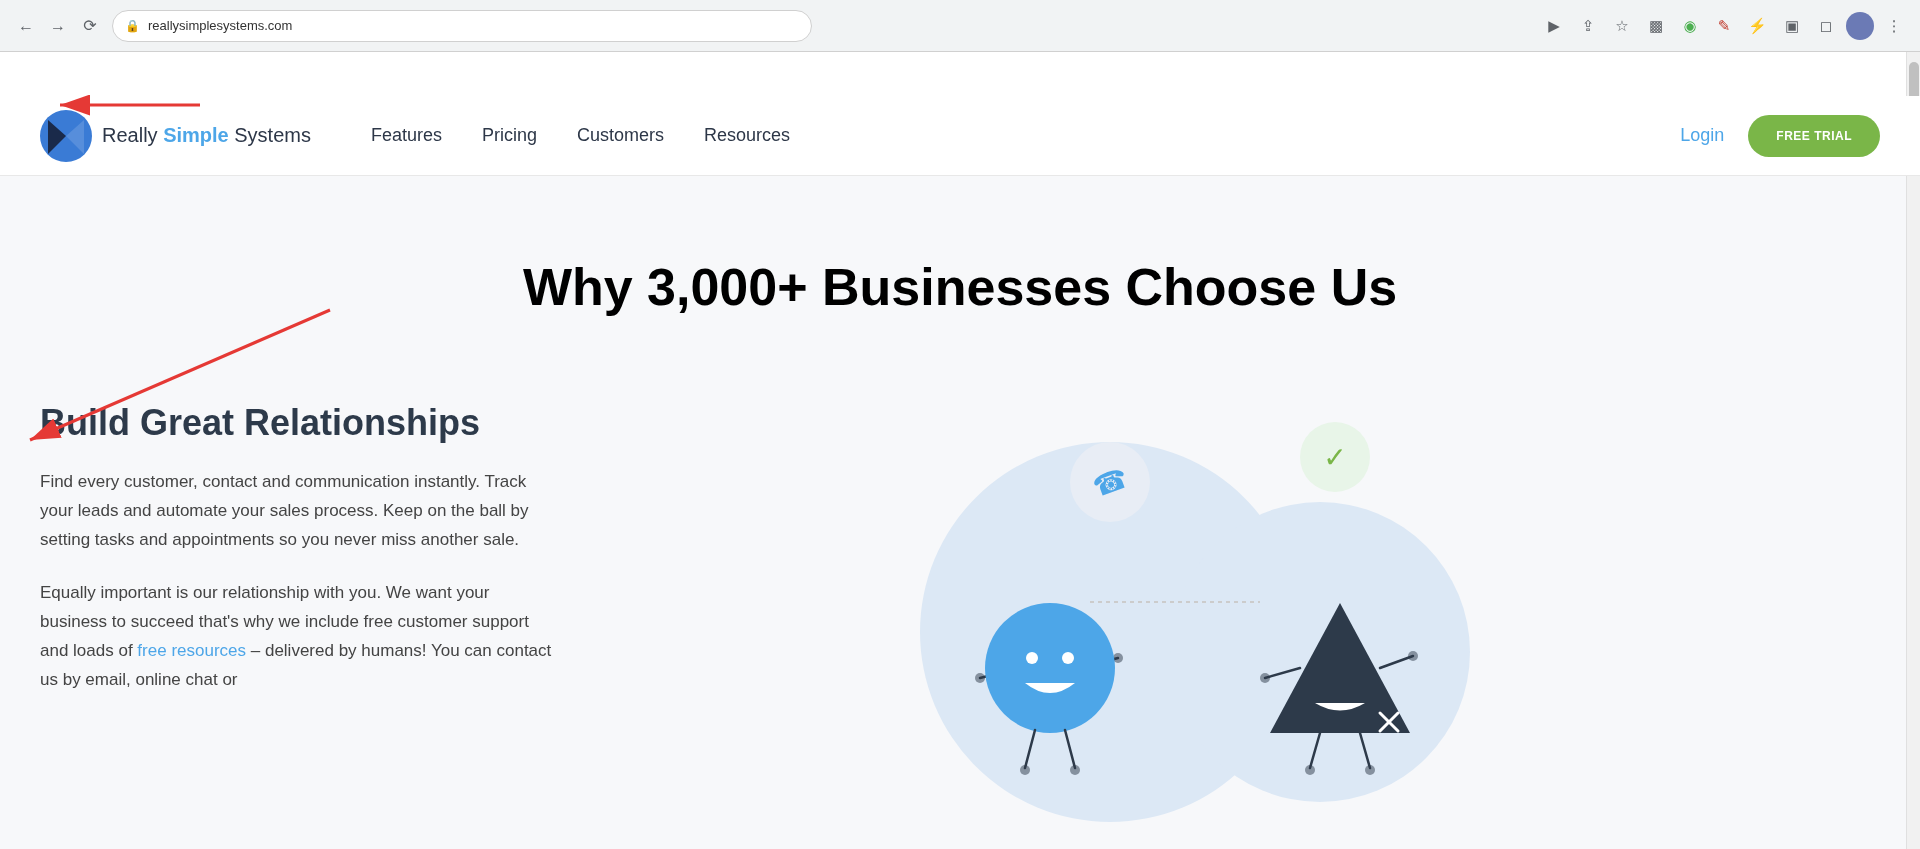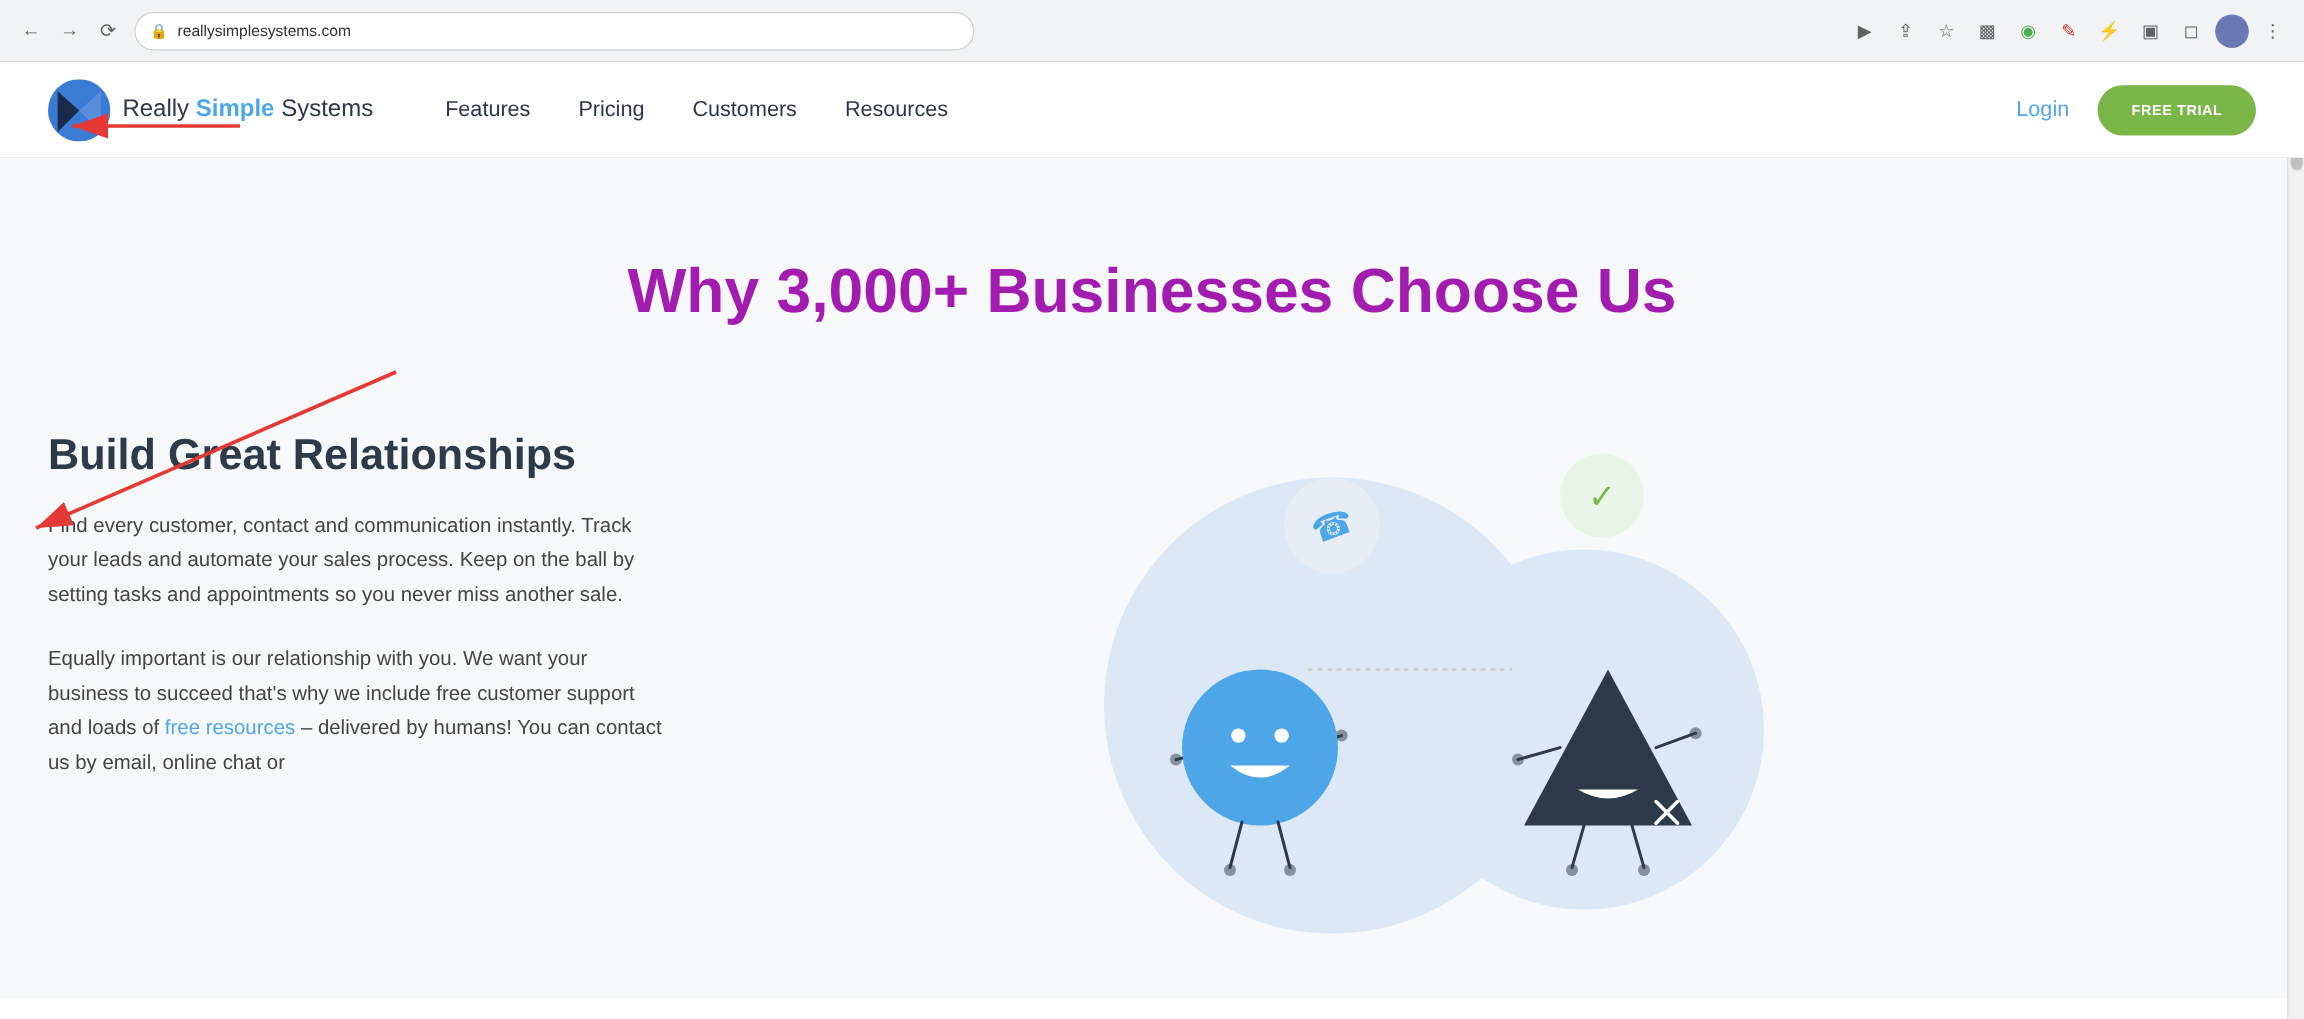--- a/index.html
+++ b/index.html
@@ -63,20 +63,21 @@
     
     .navbar {
       background: #fff;
       height: 80px;
       display: flex;
       align-items: center;
       padding: 0 40px;
       border-bottom: 1px solid #e8e8e8;
       position: relative;
       z-index: 10;
+      margin-top: 44px;
     }
     .logo-area {
       display: flex;
       align-items: center;
       gap: 10px;
       text-decoration: none;
     }
     .logo-icon {
       width: 52px;
       height: 52px;
@@ -135,21 +136,21 @@
     }
 
     
     .center-section {
       text-align: center;
       padding: 20px 20px 40px;
     }
     .main-heading {
       font-size: 52px;
       font-weight: 700;
-      color: #a21caf;
+      color: #000000;
       margin-bottom: 24px;
       line-height: 1.2;
     }
     .sub-heading {
       font-size: 18px;
       color: #666;
       font-weight: 400;
     }
 
     

